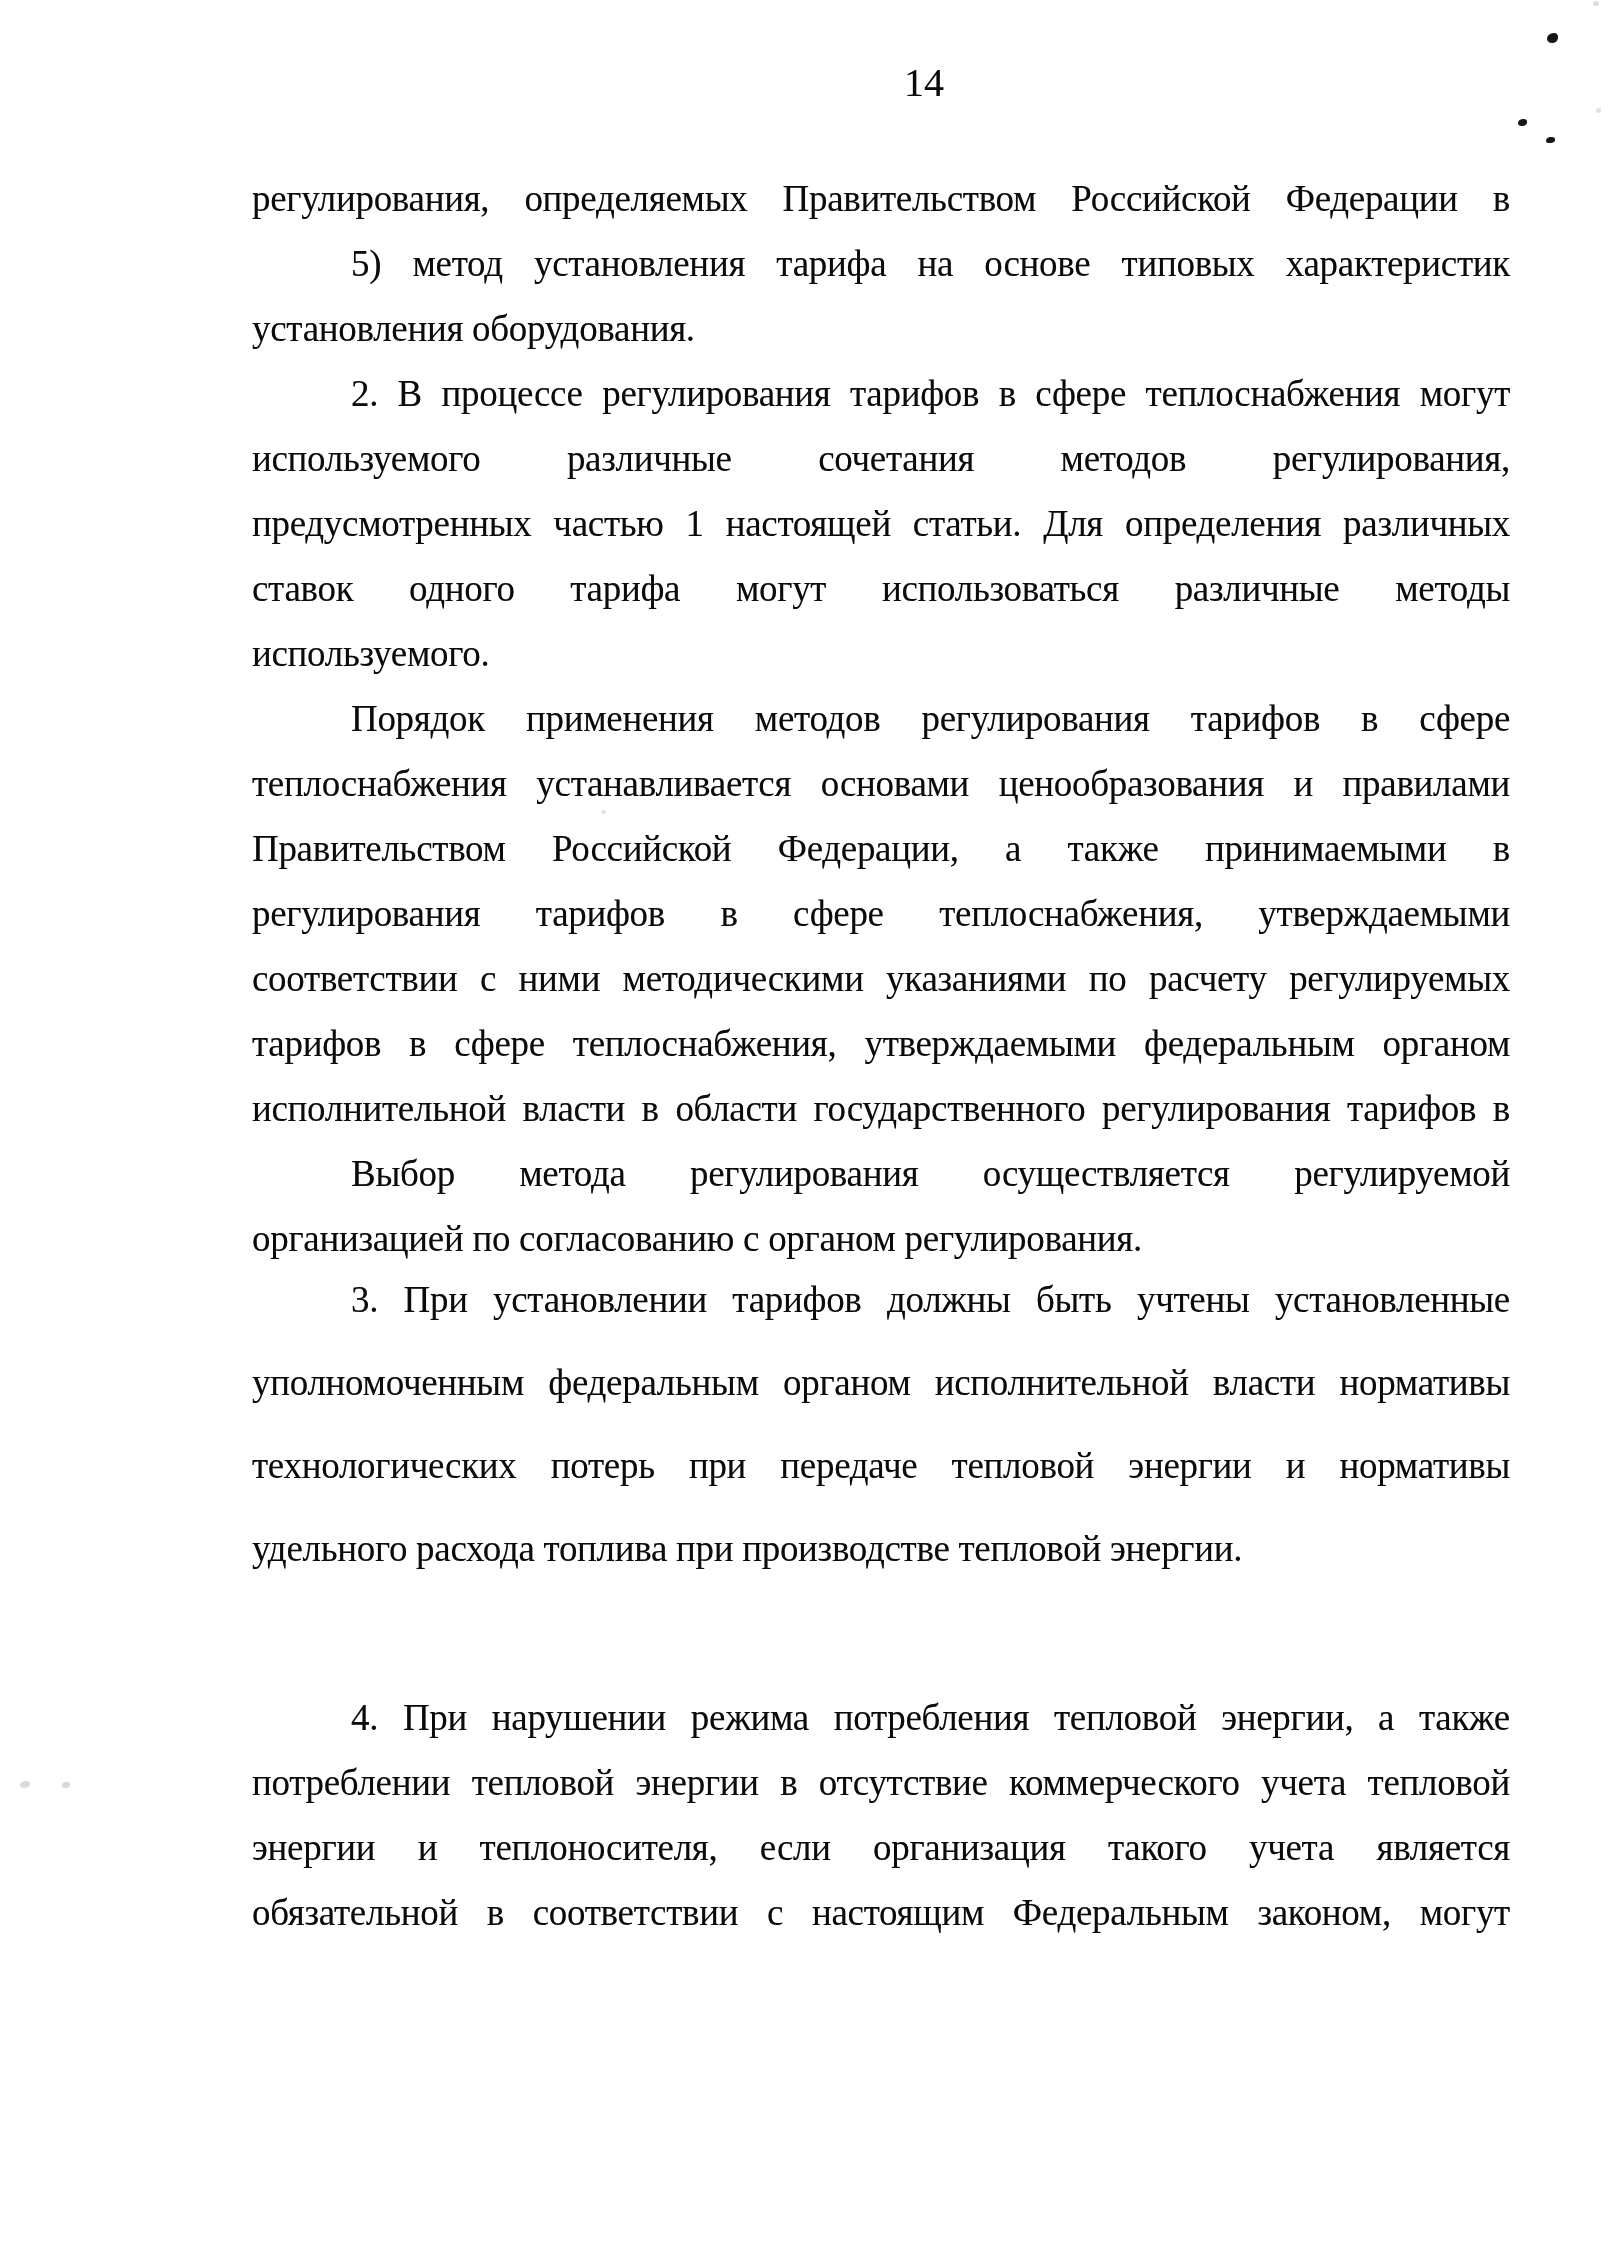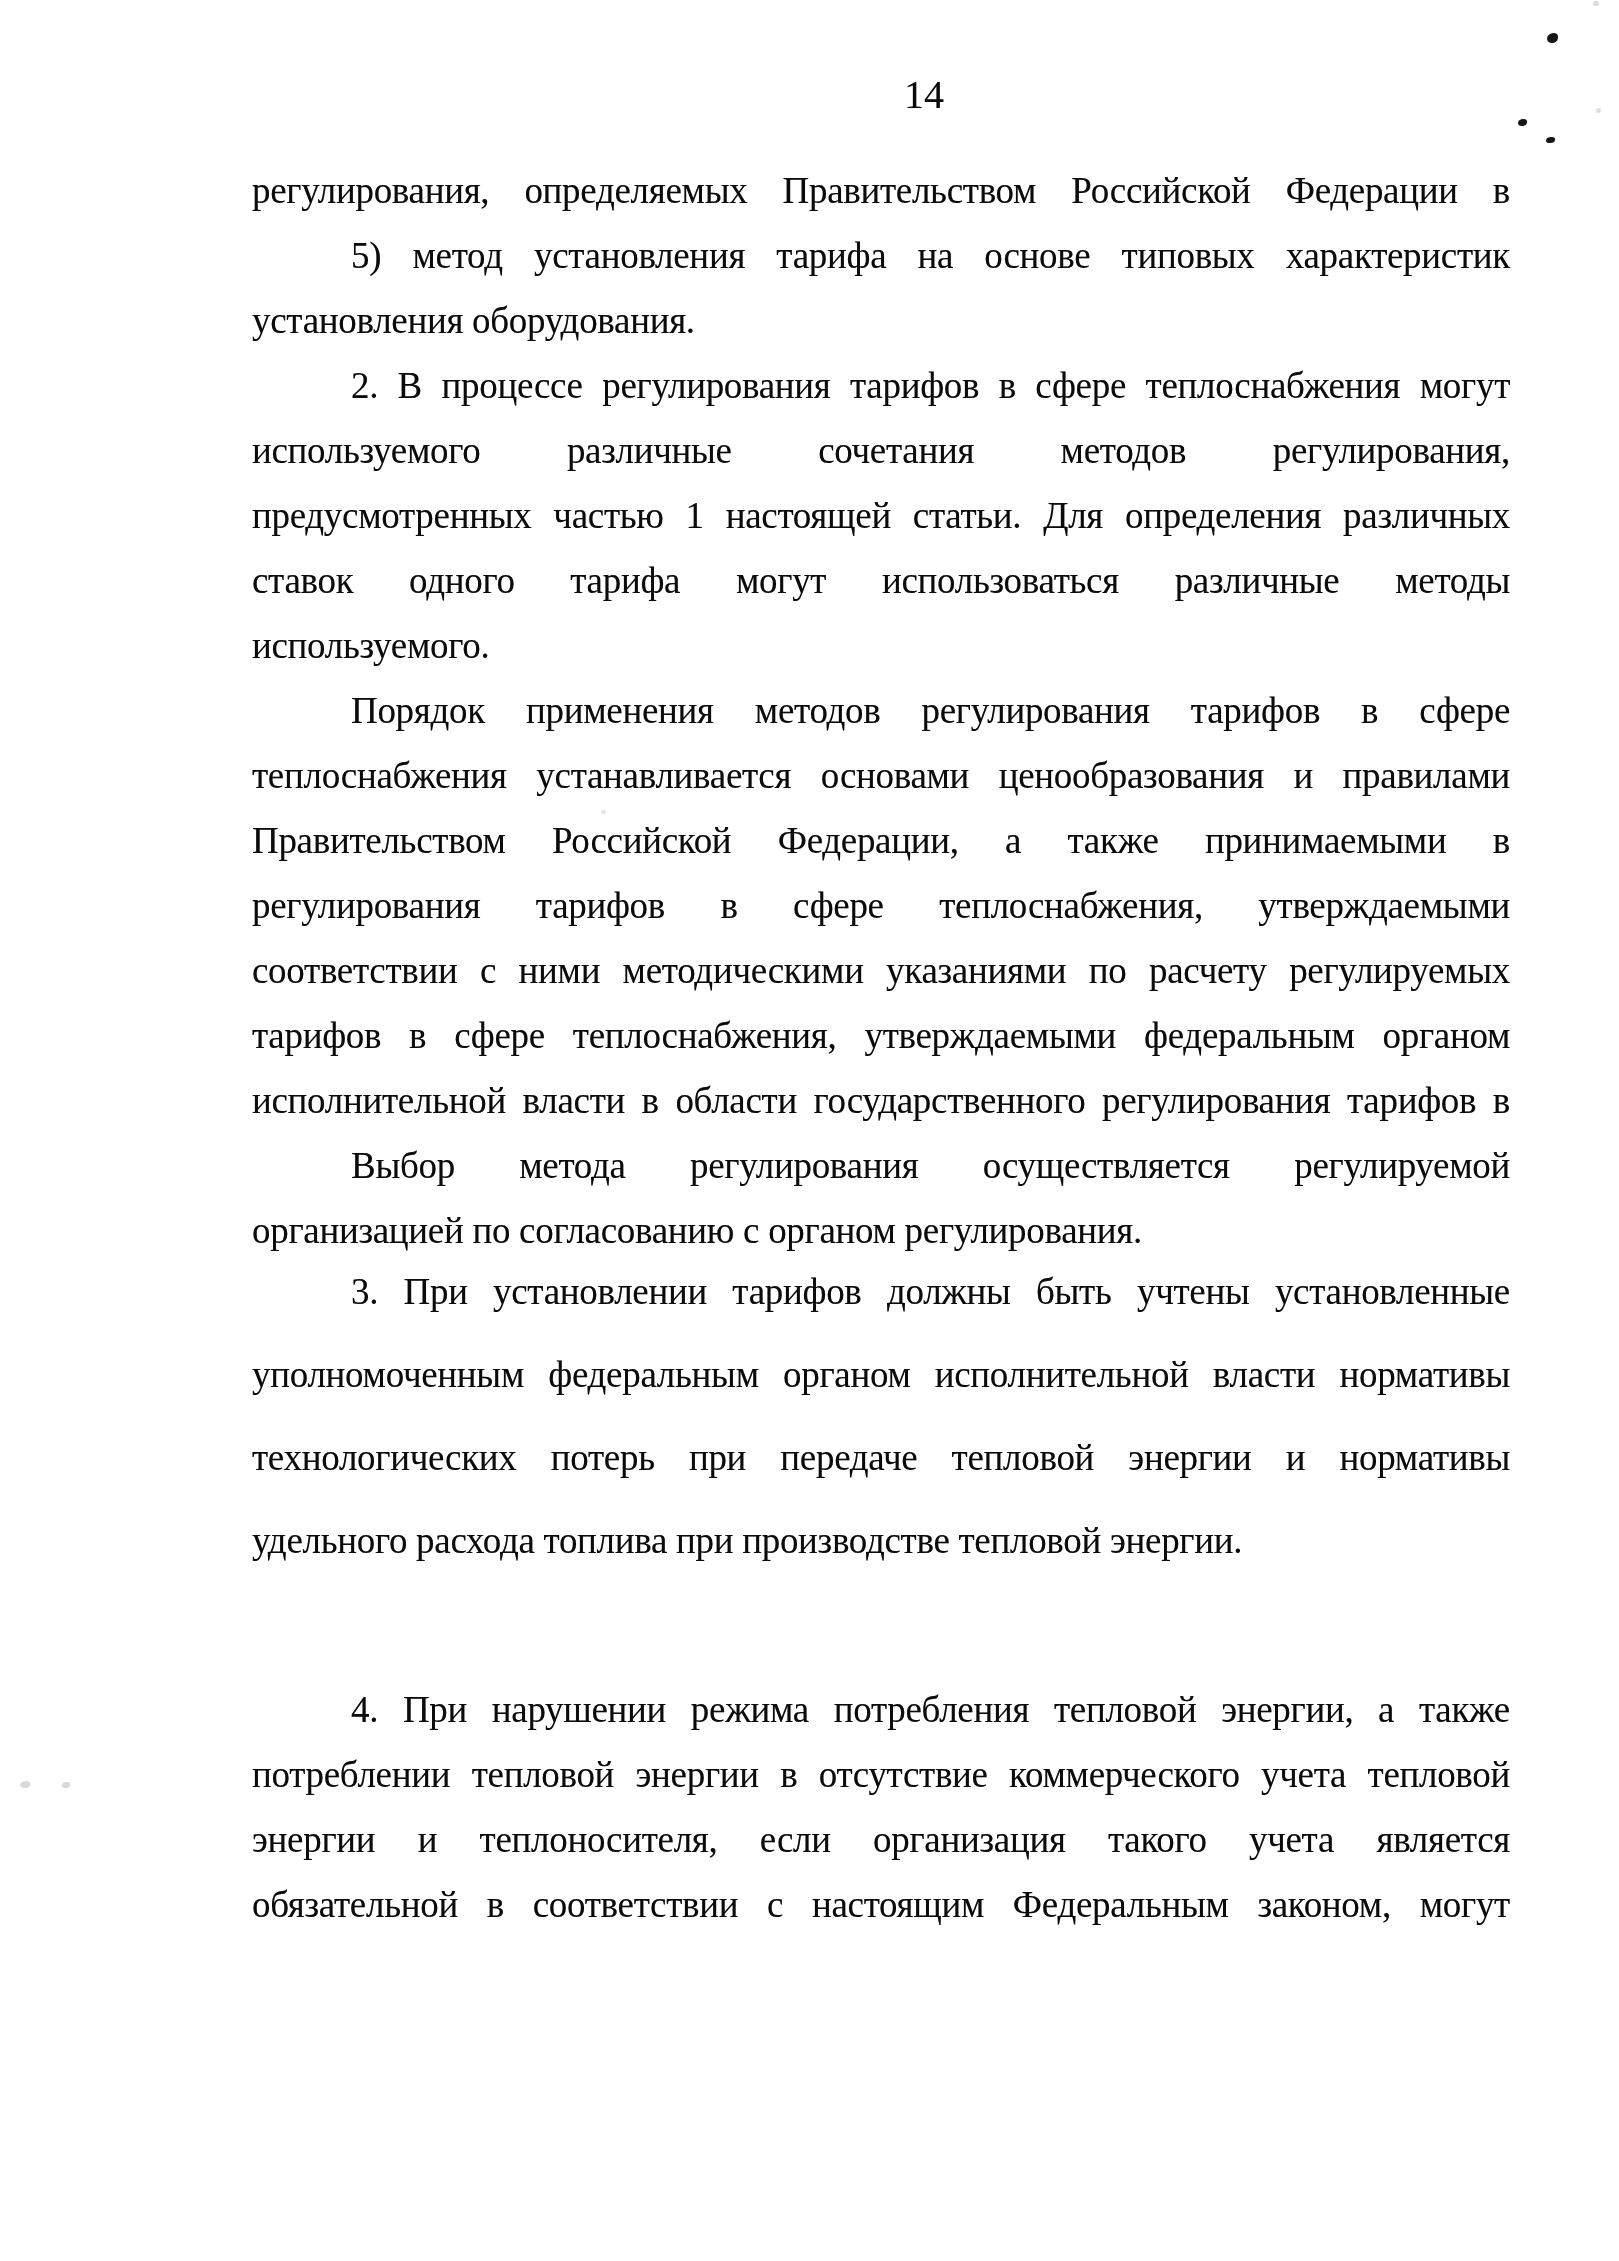--- a/index.html
+++ b/index.html
@@ -11,31 +11,31 @@
     position: relative;
     width: 1619px;
     height: 2261px;
     background: #ffffff;
     overflow: hidden;
     font-family: "Liberation Serif", "DejaVu Serif", serif;
     color: #0b0b0b;
   }
   .page-number {
     position: absolute;
-    top: 74px;
+    top: 62px;
     left: 892px;
     width: 64px;
     text-align: center;
     font-size: 40px;
     line-height: 42px;
     text-shadow: 0 0 0.6px rgba(0,0,0,0.35);
   }
   .text-block {
     position: absolute;
-    top: 158px;
+    top: 166px;
     left: 252px;
     width: 1258px;
     font-size: 37px;
     letter-spacing: -0.3px;
     text-shadow: 0 0 0.6px rgba(0,0,0,0.35);
   }
   .par { margin: 0; padding: 0; }
   .line {
     text-align: justify;
     text-align-last: justify;

